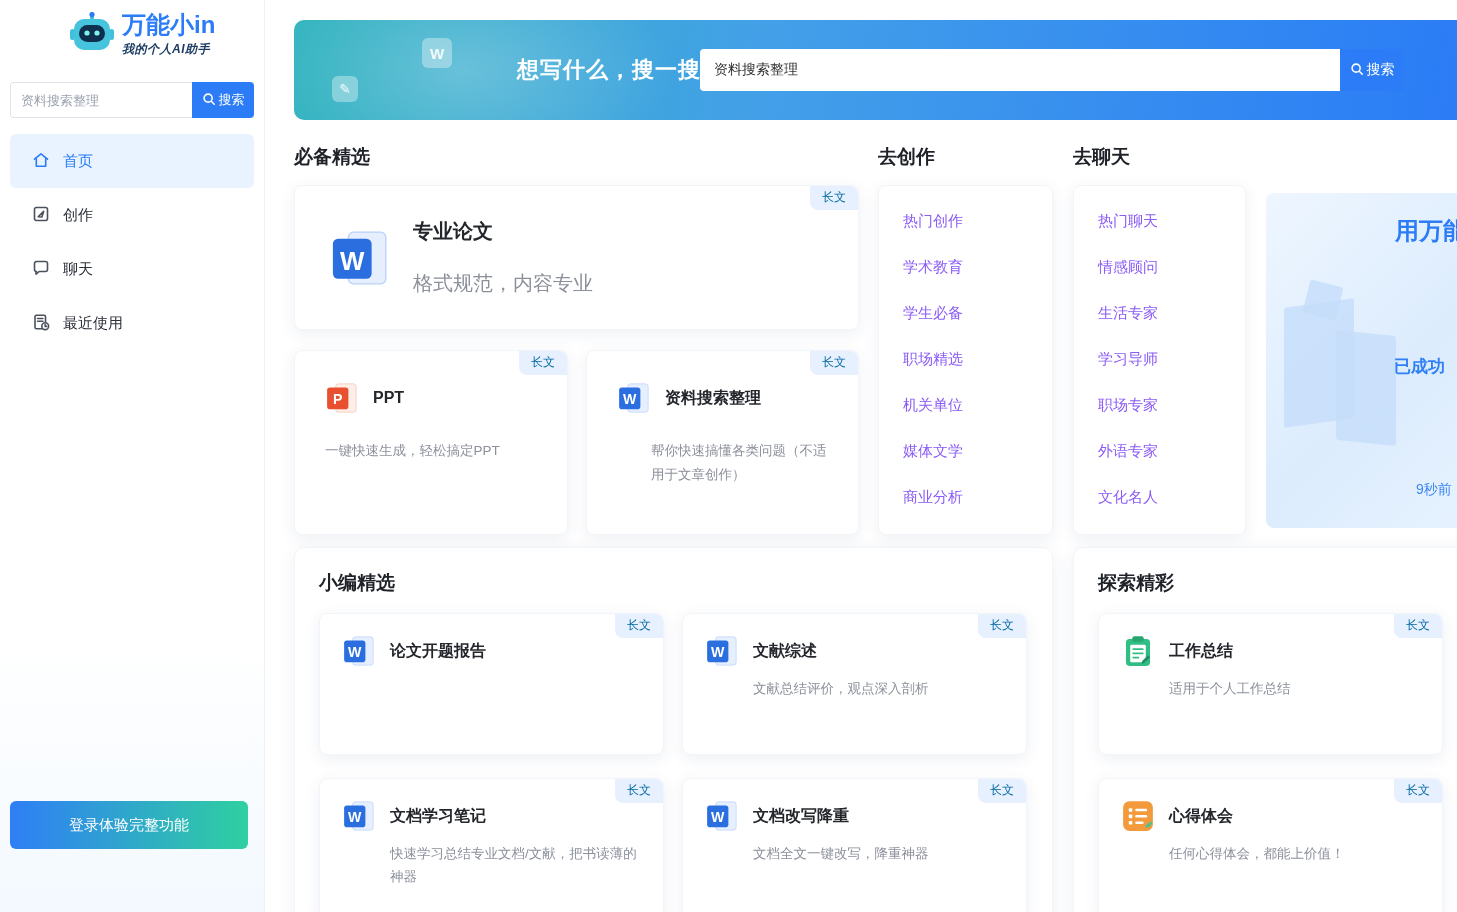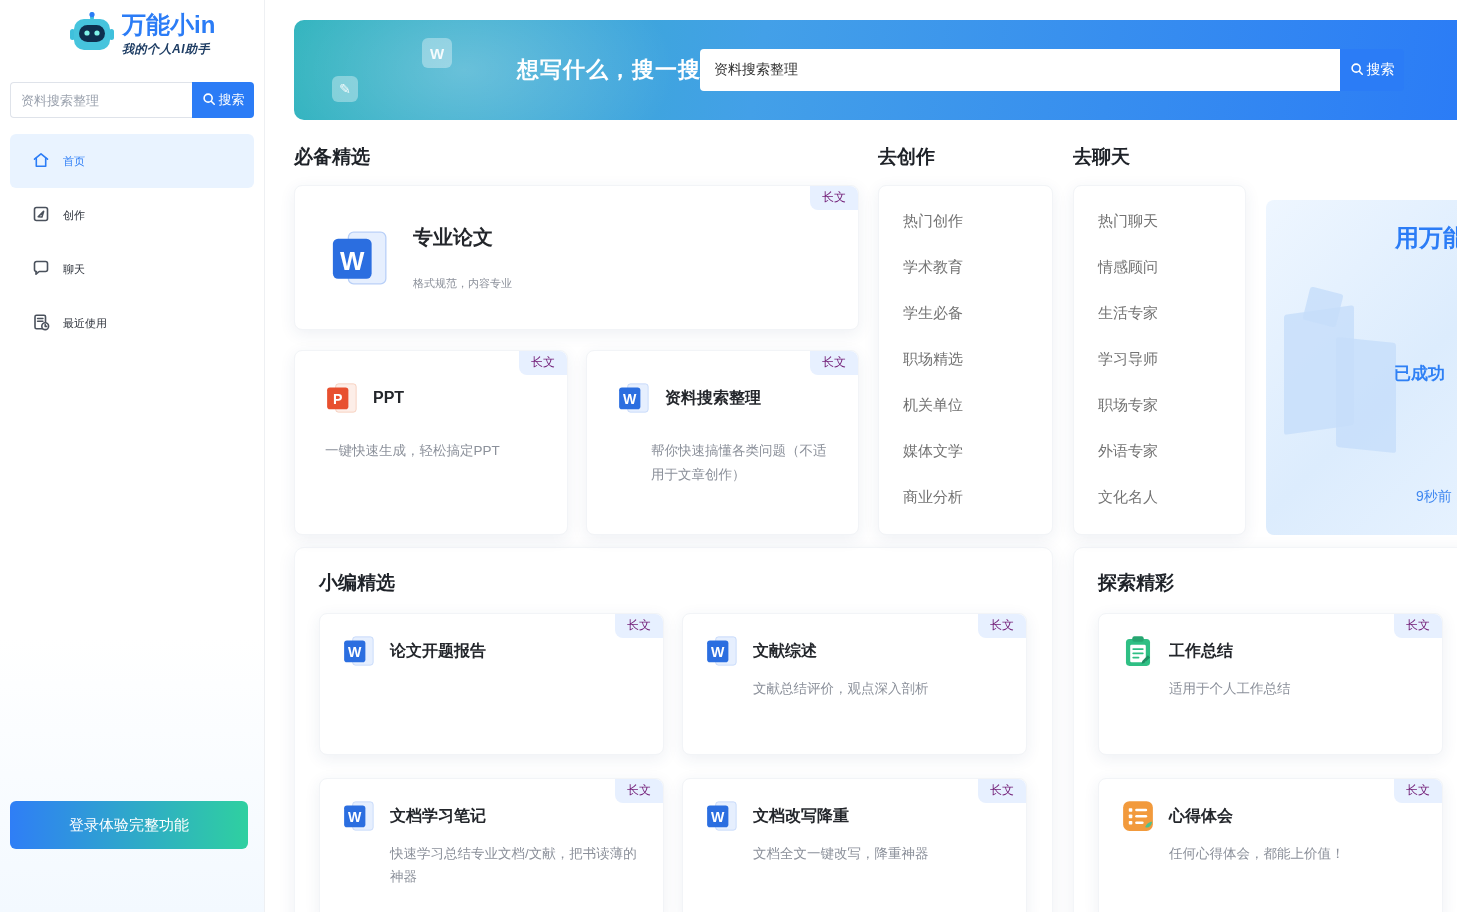--- a/index.html
+++ b/index.html
@@ -27,21 +27,21 @@
   }
   .side-search input::placeholder{color:#9aa1ad;}
   .side-search button{
     width:62px;border:none;background:#2b7cf6;color:#fff;border-radius:0 4px 4px 0;
     font-size:13px;display:flex;align-items:center;justify-content:center;gap:3px;cursor:pointer;
     font-family:inherit;
   }
   .nav{margin:16px 10px 0 10px;}
   .nav-item{
     display:flex;align-items:center;gap:13px;height:54px;padding-left:22px;
-    font-size:11px;color:#2c313a;border-radius:6px;cursor:pointer;
+    font-size:15px;color:#2c313a;border-radius:6px;cursor:pointer;
   }
   .nav-item svg{stroke:#4a515c;fill:none;stroke-width:1.6;stroke-linecap:round;stroke-linejoin:round;}
   .nav-item.active{background:#e9f3ff;color:#2b7cf6;}
   .nav-item.active svg{stroke:#2b7cf6;}
   .login-btn{
     position:absolute;left:10px;bottom:63px;width:238px;height:48px;border:none;border-radius:6px;
     background:linear-gradient(90deg,#2f7ef6,#2fd0a0);color:#fff;font-size:15px;cursor:pointer;
     font-family:inherit;
   }
 
@@ -66,52 +66,52 @@
   .banner-search{position:absolute;left:406px;top:29px;display:flex;height:42px;}
   .banner-search input{
     width:612px;border:none;border-radius:4px 0 0 4px;padding:0 14px;font-size:14px;color:#333;outline:none;
     font-family:inherit;
   }
   .banner-search button{
     width:64px;border:none;background:#2b7cf6;color:#fff;border-radius:0 4px 4px 0;font-size:14px;
     display:flex;align-items:center;justify-content:center;gap:3px;cursor:pointer;font-family:inherit;
   }
 
-  .row1{margin:18px 0 0 29px;display:flex;align-items:flex-end;}
+  .row1{margin:18px 0 0 29px;display:flex;align-items:center;}
   .row1 > section{flex-shrink:0;}
   h2.sec-title{font-size:19px;font-weight:600;color:#1e2228;margin:6px 0 16px 0;line-height:25px;}
 
   .col-essential{width:565px;margin-right:19px;}
   .col-create{width:175px;margin-right:20px;}
   .col-chat{width:173px;margin-right:20px;}
 
   .card{
     position:relative;background:#fff;border:1px solid #f2f4f7;border-radius:8px;
     box-shadow:0 4px 16px rgba(40,70,120,.08);box-sizing:border-box;cursor:pointer;
   }
   .badge{
-    position:absolute;top:0;right:0;background:#e7f0ff;color:#701a75;
+    position:absolute;top:0;right:0;background:#e7f0ff;color:#0369a1;
     font-size:12px;padding:3px 12px 4px;border-radius:0 8px 0 8px;
   }
   .big-card{height:145px;display:flex;align-items:center;padding-left:34px;}
   .big-card .bc-text{margin-left:22px;}
   .big-card .bc-title{font-size:20px;font-weight:600;color:#23262b;}
-  .big-card .bc-desc{font-size:11px;color:#8b909a;margin-top:25px;}
+  .big-card .bc-desc{font-size:20px;color:#8b909a;margin-top:25px;}
 
   .mini-row{display:flex;gap:18px;margin-top:20px;}
   .mini-card{height:185px;padding:30px 26px 0 30px;}
   .mini-card .mc-head{display:flex;align-items:center;gap:14px;}
   .mini-card .mc-title{font-size:16px;font-weight:600;color:#23262b;}
   .mini-card .mc-desc{font-size:13.5px;color:#8b909a;margin-top:24px;line-height:1.75;}
   .mini-card.w274{width:274px;}
   .mini-card.w273{width:273px;}
   .mc-desc.indent{margin-left:34px;}
 
   .list-card{height:350px;padding:12px 0;box-sizing:border-box;}
-  .list-item{height:46px;line-height:46px;padding-left:24px;font-size:15px;color:#737373;cursor:pointer;}
+  .list-item{height:46px;line-height:46px;padding-left:24px;font-size:15px;color:#8b5cf6;cursor:pointer;}
 
   .promo{
     width:240px;height:335px;margin-top:47px;border-radius:8px;position:relative;overflow:hidden;cursor:pointer;
     background:linear-gradient(135deg,#eef6ff 0%,#dcecfd 55%,#e8f3ff 100%);
   }
   .promo .cube{position:absolute;background:#c6ddfa;opacity:.8;border-radius:3px;}
   .cube1{left:18px;top:110px;width:70px;height:120px;transform:skewY(-8deg);background:#cfe3fb;}
   .cube2{left:70px;top:140px;width:60px;height:110px;transform:skewY(6deg);background:#bcd8fa;}
   .cube3{left:40px;top:90px;width:34px;height:34px;transform:rotate(14deg);background:#dcebfd;}
   .promo-headline{position:absolute;left:129px;top:22px;font-size:24px;font-weight:800;color:#2b7cf6;white-space:nowrap;}

